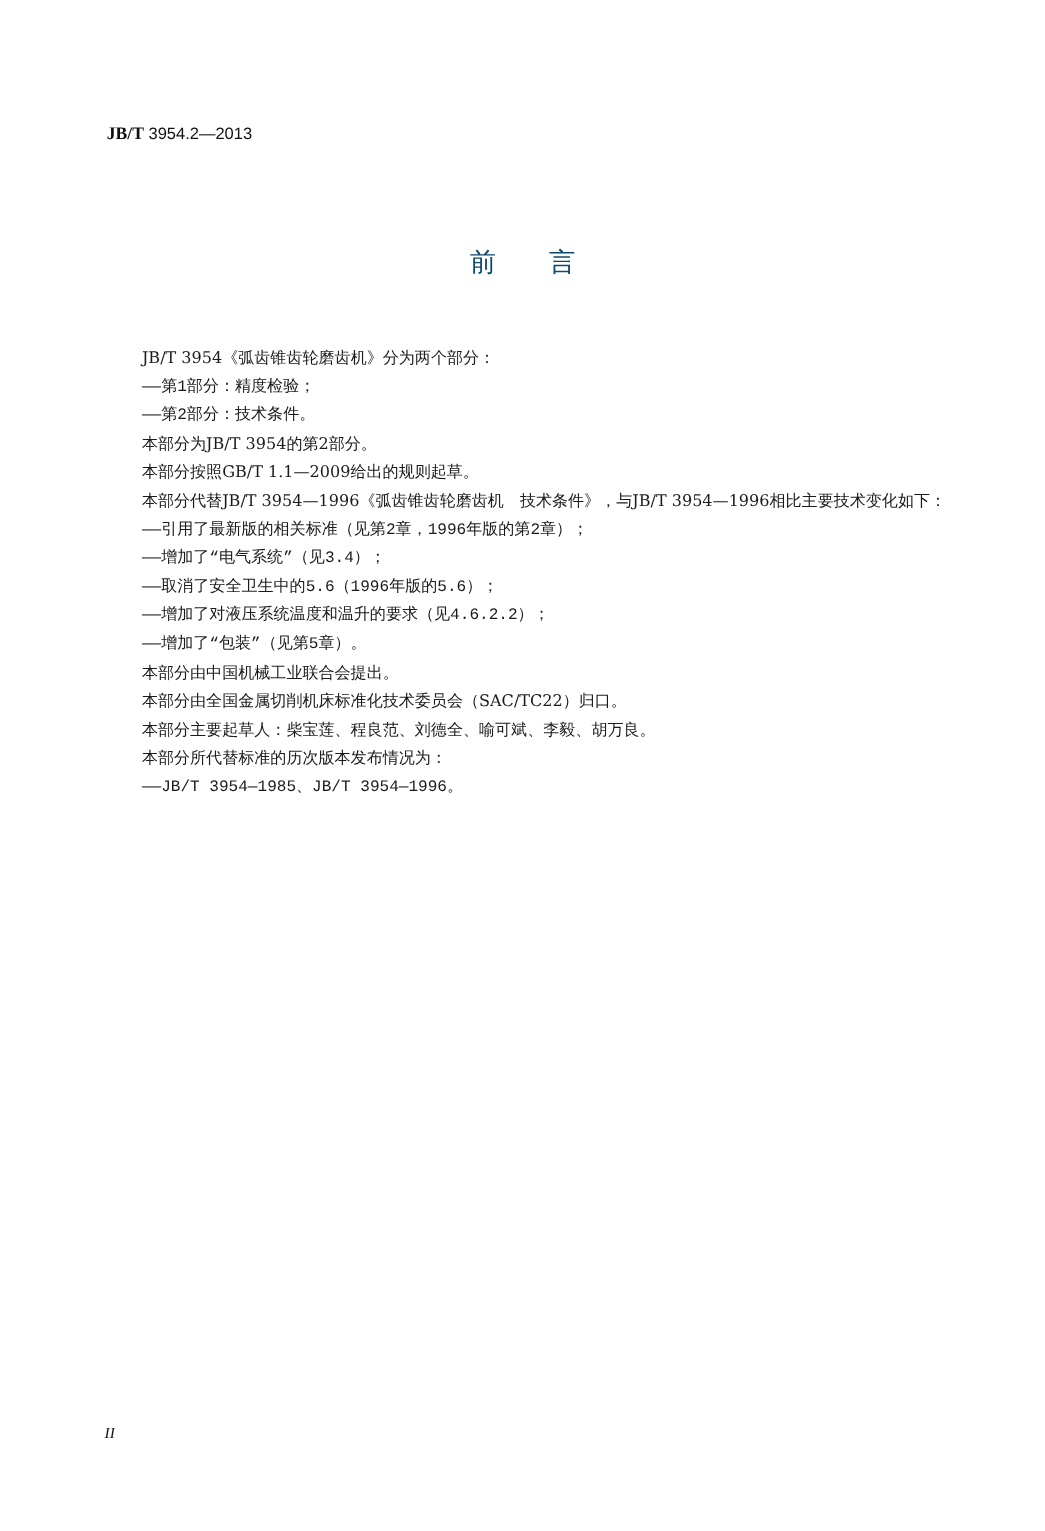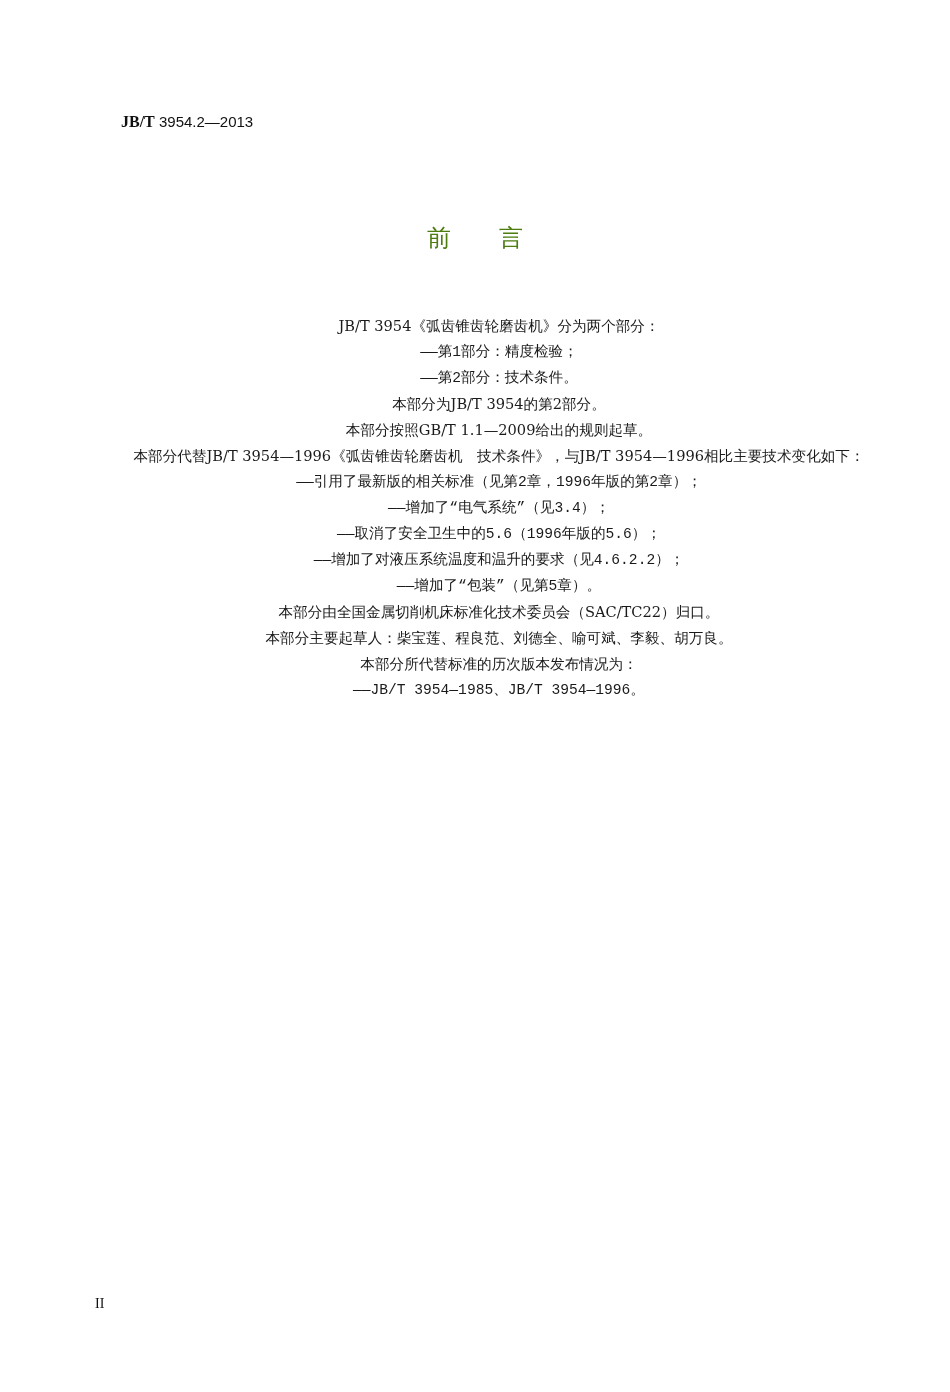--- a/index.html
+++ b/index.html
@@ -20,60 +20,59 @@
       left: 97px;
       top: 113px;
       font-family: "Liberation Sans", "DejaVu Sans", sans-serif;
       font-size: 15px;
       color: #111;
     }
     .header-code .prefix {
       font-family: "Liberation Serif", "DejaVu Serif", serif;
       font-weight: bold;
       font-size: 16px;
-      margin-left: 24px;
     }
     .title {
       position: absolute;
       left: 0;
       width: 950px;
       top: 222px;
       text-align: center;
       font-family: "DejaVu Sans", "Liberation Sans", sans-serif;
       font-size: 24px;
       letter-spacing: 48px;
       text-indent: 48px;
-      color: #4d7c0f;
+      color: #0c4a6e;
     }
     .content {
       position: absolute;
       left: 97px;
       top: 313px;
       width: 772px;
       font-size: 14.6px;
       line-height: 26px;
-      text-align: center;
     }
     .p {
       margin: 0;
       text-indent: 32px;
       white-space: normal;
     }
     .li {
       margin: 0;
       text-indent: 32px;
       font-family: Liberation Mono, monospace;
     }
     .page-num {
       position: absolute;
       left: 95px;
       top: 1296px;
       font-family: "Liberation Serif", "DejaVu Serif", serif;
       font-size: 14px;
       color: #111;
+      font-style: italic;
     }
   </style>
 </head>
 <body>
 
 <div class="header-code"><span class="prefix">JB/T</span><span> 3954.2—2013</span></div>
 
 <div class="title">前言</div>
 
 <div class="content">
@@ -81,19 +80,20 @@
   <p class="li">——第1部分：精度检验；</p>
   <p class="li">——第2部分：技术条件。</p>
   <p class="p">本部分为JB/T 3954的第2部分。</p>
   <p class="p">本部分按照GB/T 1.1—2009给出的规则起草。</p>
   <p class="p">本部分代替JB/T 3954—1996《弧齿锥齿轮磨齿机　技术条件》，与JB/T 3954—1996相比主要技术变化如下：</p>
   <p class="li">——引用了最新版的相关标准（见第2章，1996年版的第2章）；</p>
   <p class="li">——增加了“电气系统”（见3.4）；</p>
   <p class="li">——取消了安全卫生中的5.6（1996年版的5.6）；</p>
   <p class="li">——增加了对液压系统温度和温升的要求（见4.6.2.2）；</p>
   <p class="li">——增加了“包装”（见第5章）。</p>
+  <p class="p">本部分由中国机械工业联合会提出。</p>
   <p class="p">本部分由全国金属切削机床标准化技术委员会（SAC/TC22）归口。</p>
   <p class="p">本部分主要起草人：柴宝莲、程良范、刘德全、喻可斌、李毅、胡万良。</p>
   <p class="p">本部分所代替标准的历次版本发布情况为：</p>
   <p class="li">——JB/T 3954—1985、JB/T 3954—1996。</p>
 </div>
 
 <div class="page-num">II</div>
 
 </body></html>

